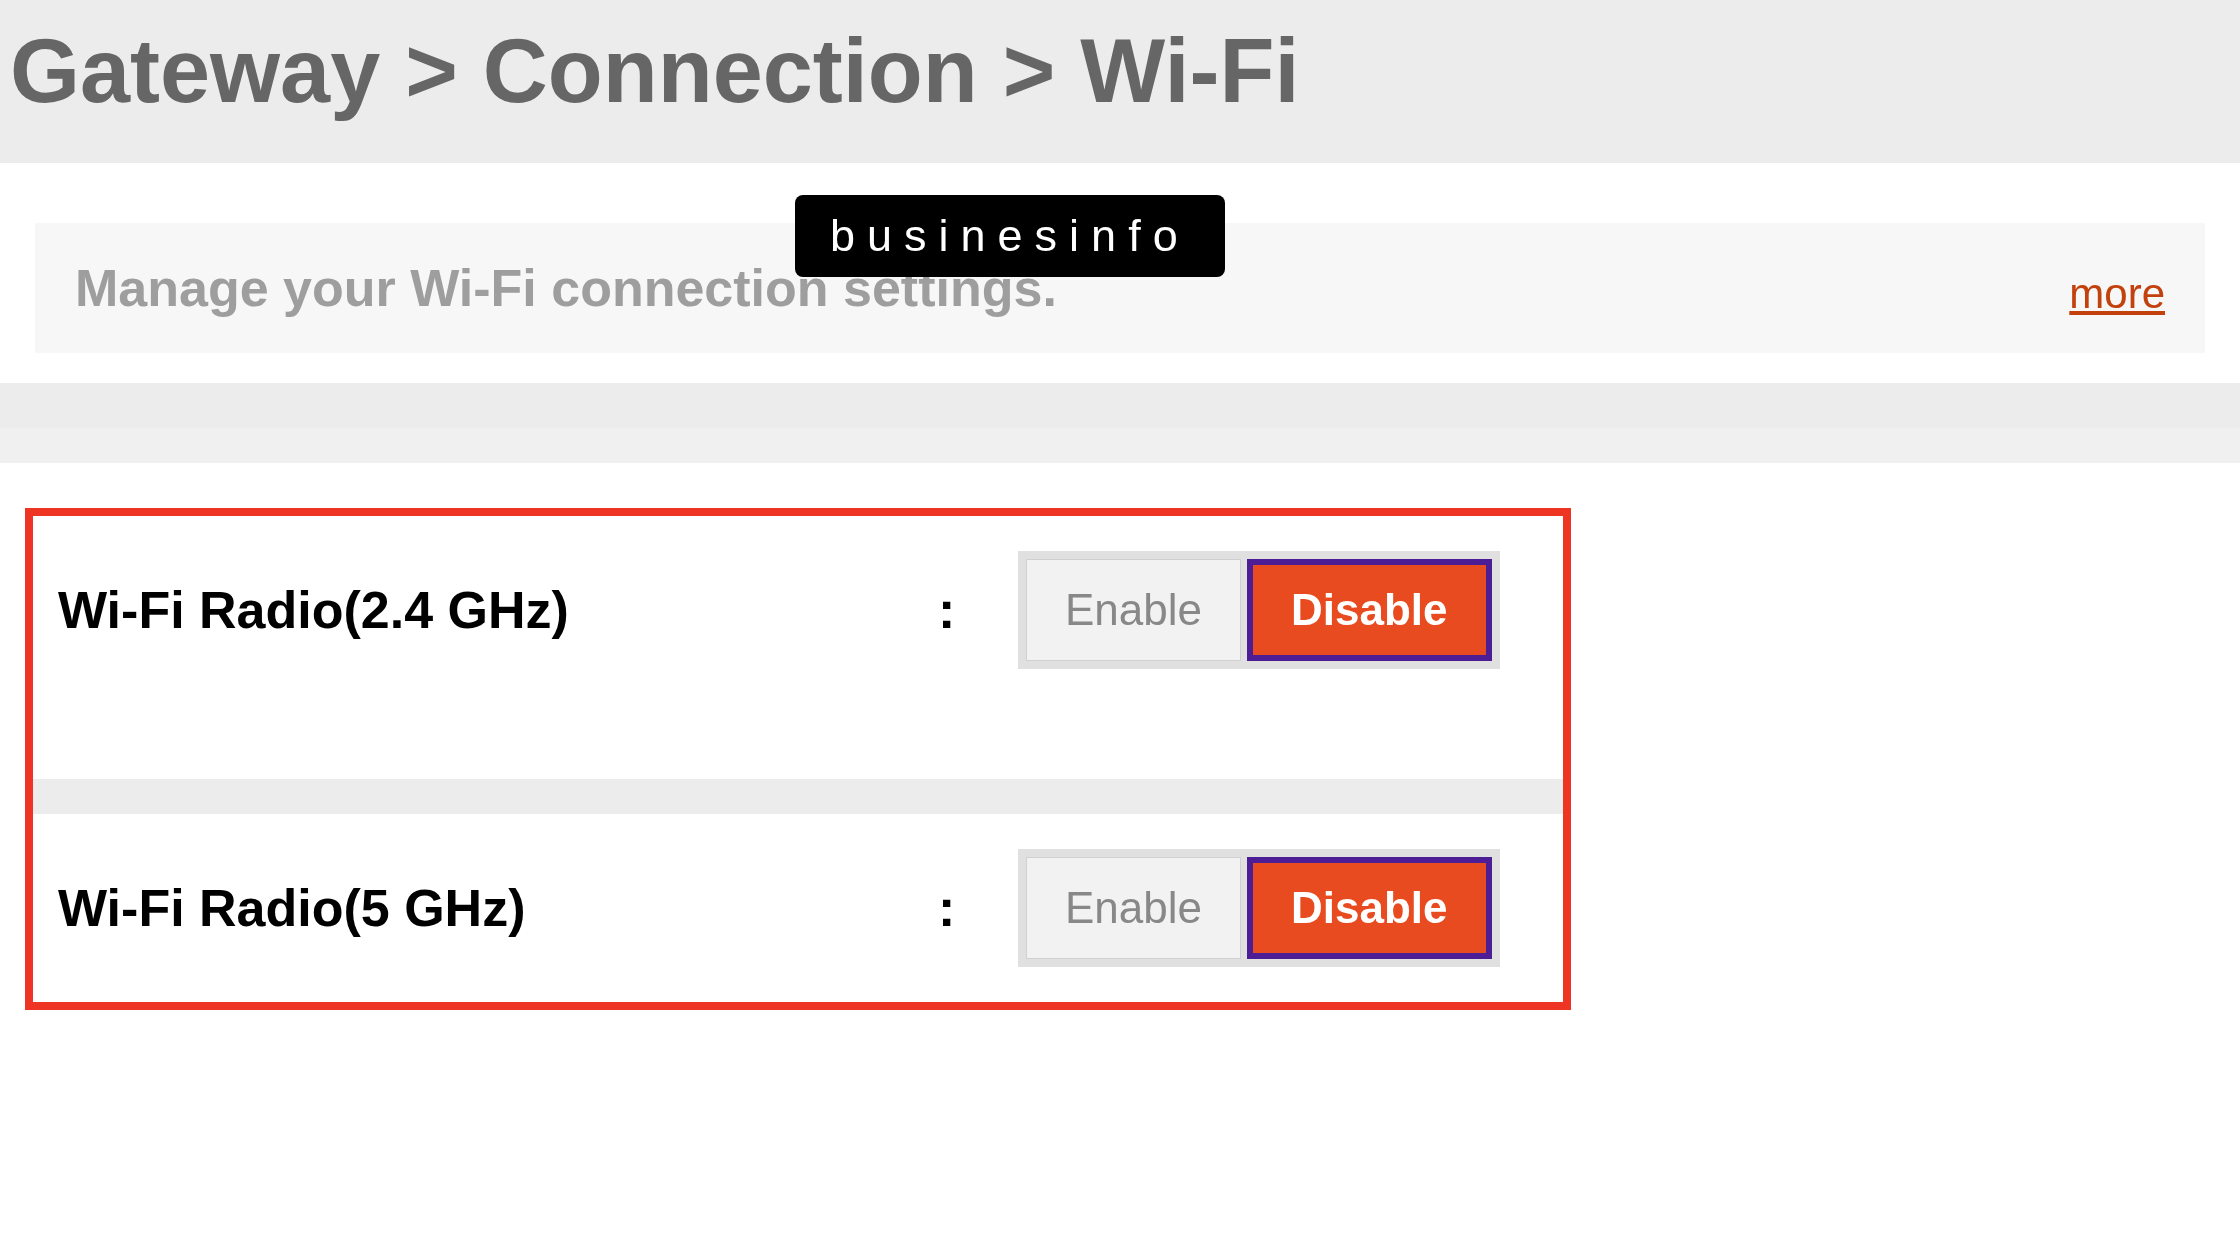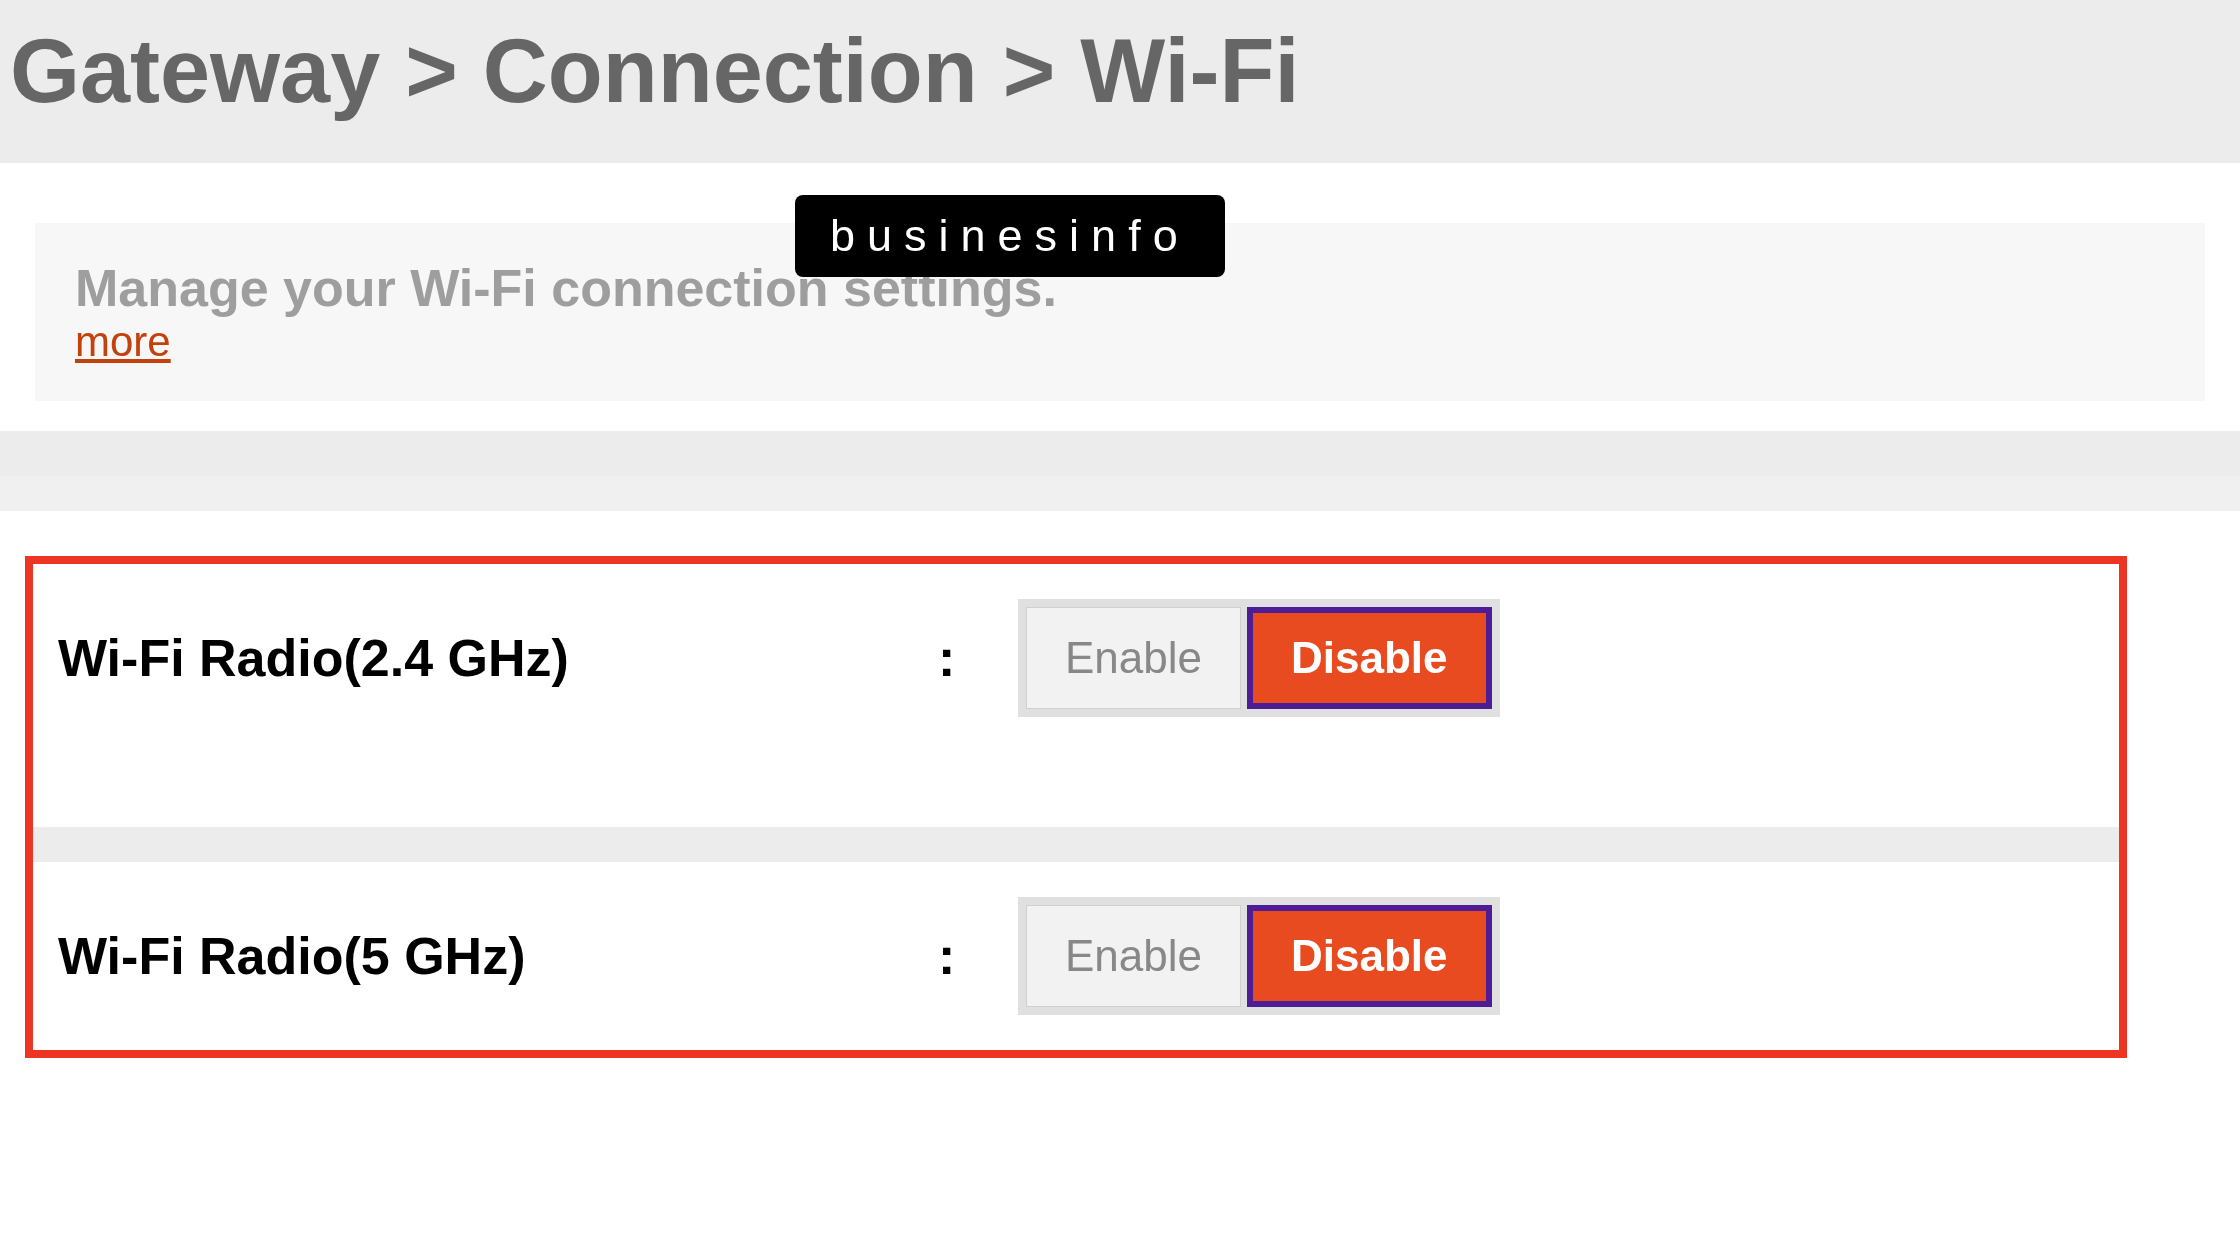--- a/index.html
+++ b/index.html
@@ -43,23 +43,22 @@
     .white-gap {
       background: #fff;
       height: 60px;
     }
     
     .subtitle-bar {
       background: #f7f7f7;
       margin: 0 35px;
       padding: 35px 40px;
       display: flex;
-      align-items: flex-start;
+      align-items: flex-end;
       justify-content: space-between;
-      flex-direction: column;
     }
     
     .subtitle-text {
       font-size: 52px;
       font-weight: bold;
       color: #9e9e9e;
     }
     
     .more-link {
       font-size: 42px;
@@ -80,21 +79,21 @@
     }
     
     .white-gap-2 {
       background: #fff;
       height: 45px;
     }
     
     .highlight-box {
       border: 8px solid #ee3524;
       margin: 0 0 0 25px;
-      width: 2102px;
+      width: 1546px;
       background: #fca5a5;
       position: relative;
     }
     
     .radio-row {
       display: flex;
       align-items: center;
       padding: 35px 25px;
       background: #fff;
     }

